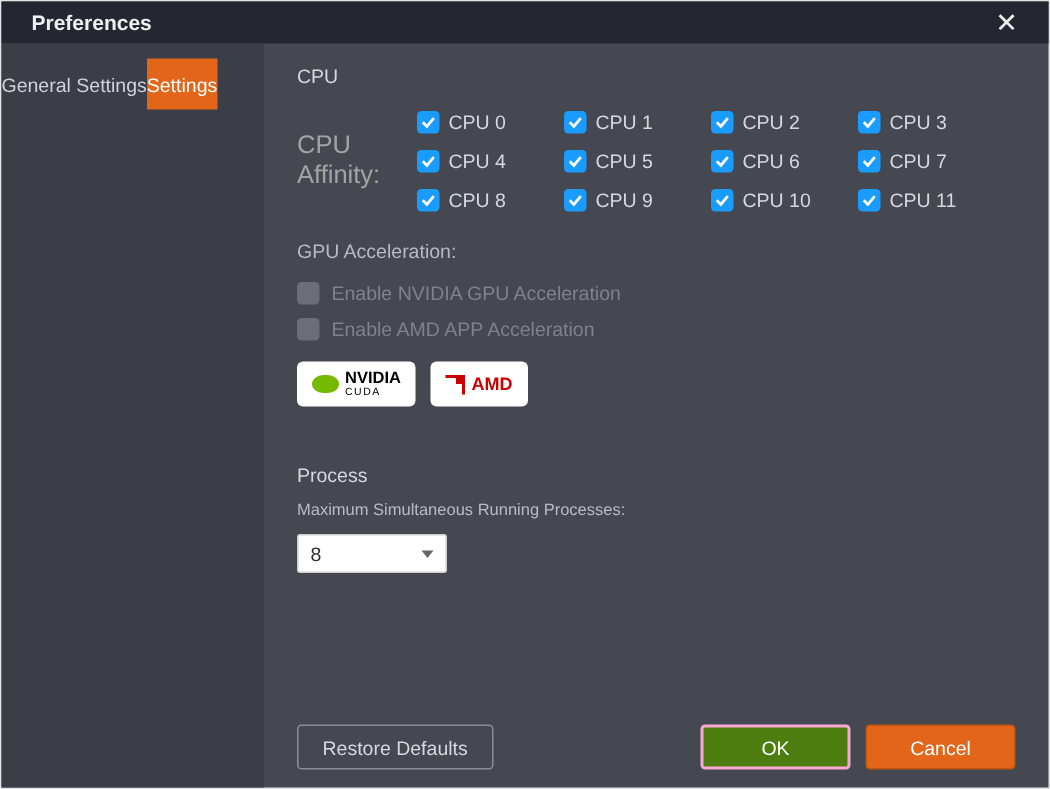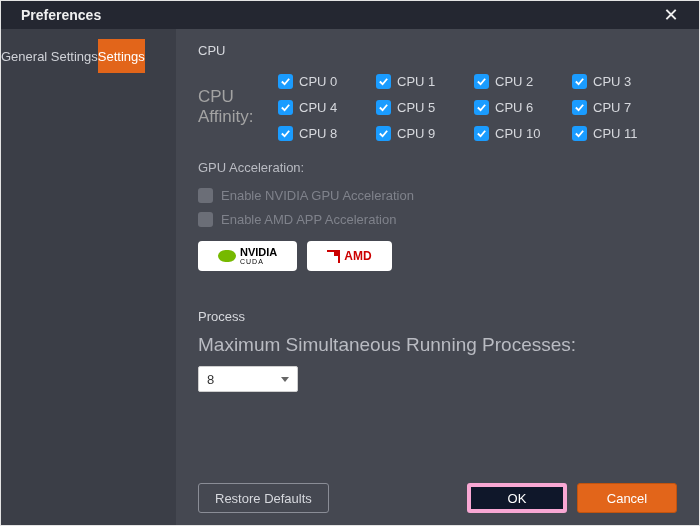--- a/index.html
+++ b/index.html
@@ -132,21 +132,21 @@
   }
   .gpu-badges {
     display: flex;
     gap: 10px;
     margin-top: 10px;
   }
   .badge {
     background: #ffffff;
     border-radius: 4px;
     height: 30px;
-    padding: 0 20px;
+    padding: 0 10px;
     display: flex;
     align-items: center;
     gap: 4px;
     font-size: 11px;
     font-weight: 600;
   }
   .nvidia-eye {
     width: 18px; height: 12px;
     background: #76b900;
     border-radius: 50% / 60%;
@@ -161,21 +161,21 @@
     border-bottom: none;
     position: relative;
   }
   .amd-arrow::after {
     content:"";
     position:absolute; right:-2px; top:-2px;
     width:6px; height:6px; background:#cc0000;
   }
   .amd-text { color:#cc0000; font-size:12px; font-weight:700; }
   .process-section { margin-top: 6px; }
-  .process-label { color:#b9bbc2; font-size:19px; margin: 8px 0 10px 0; }
+  .process-label { color:#b9bbc2; font-size:11px; margin: 8px 0 10px 0; }
   .select {
     width: 100px;
     height: 26px;
     background: #ffffff;
     border: 1px solid #cfcfcf;
     border-radius: 2px;
     display: flex;
     align-items: center;
     justify-content: space-between;
     padding: 0 8px;
@@ -206,24 +206,24 @@
     cursor: pointer;
     padding: 0 16px;
   }
   .btn-restore {
     border: 1px solid #8a8d96;
     color: #d6d8dd;
     background: transparent;
     min-width: 130px;
   }
   .btn-ok {
-    background: #0f172a;
+    background: #4d7c0f;
     color: #ffffff;
     min-width: 100px;
-    border: 4px solid #f9a8d4;
+    border: 2px solid #f9a8d4;
   }
   .btn-cancel {
     background: #e2651a;
     color: #ffffff;
     min-width: 100px;
     border: 1px solid #c2540f;
   }
   .footer-gap { flex:1; }
 </style>
 </head>

